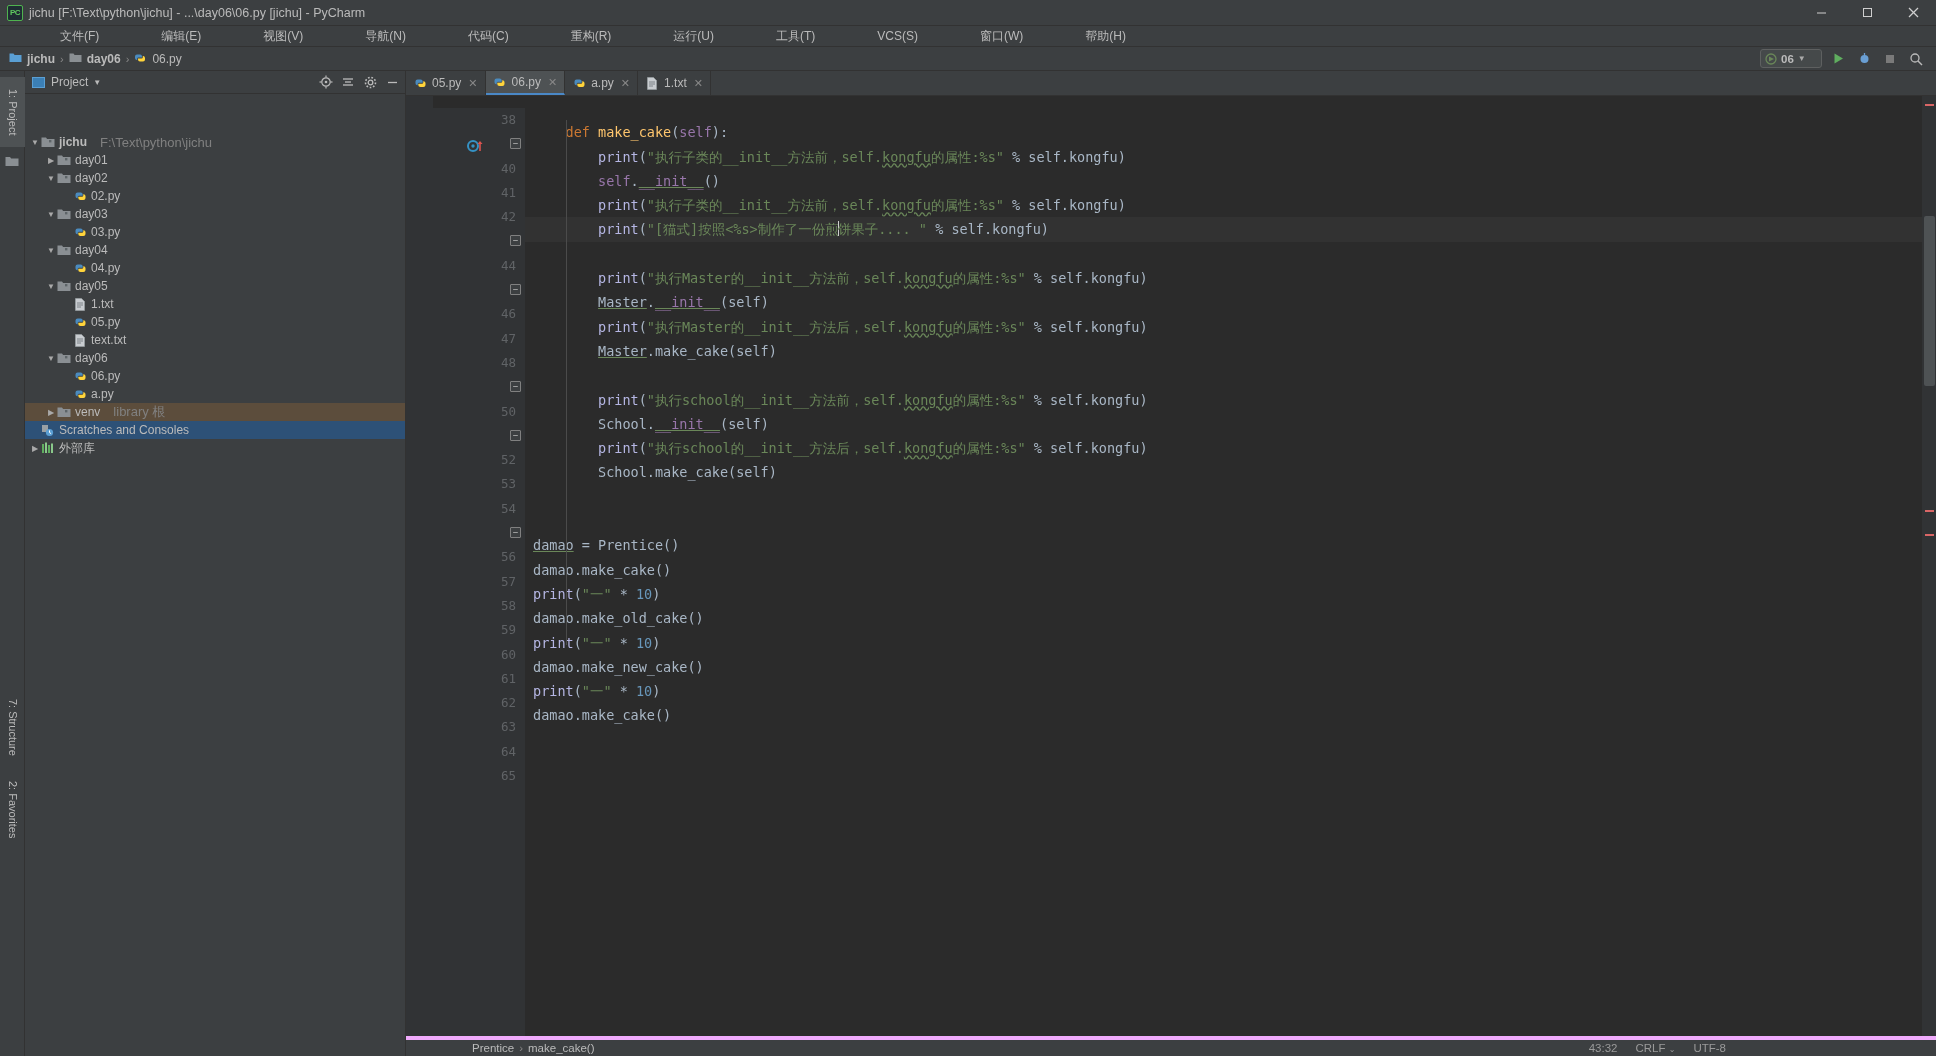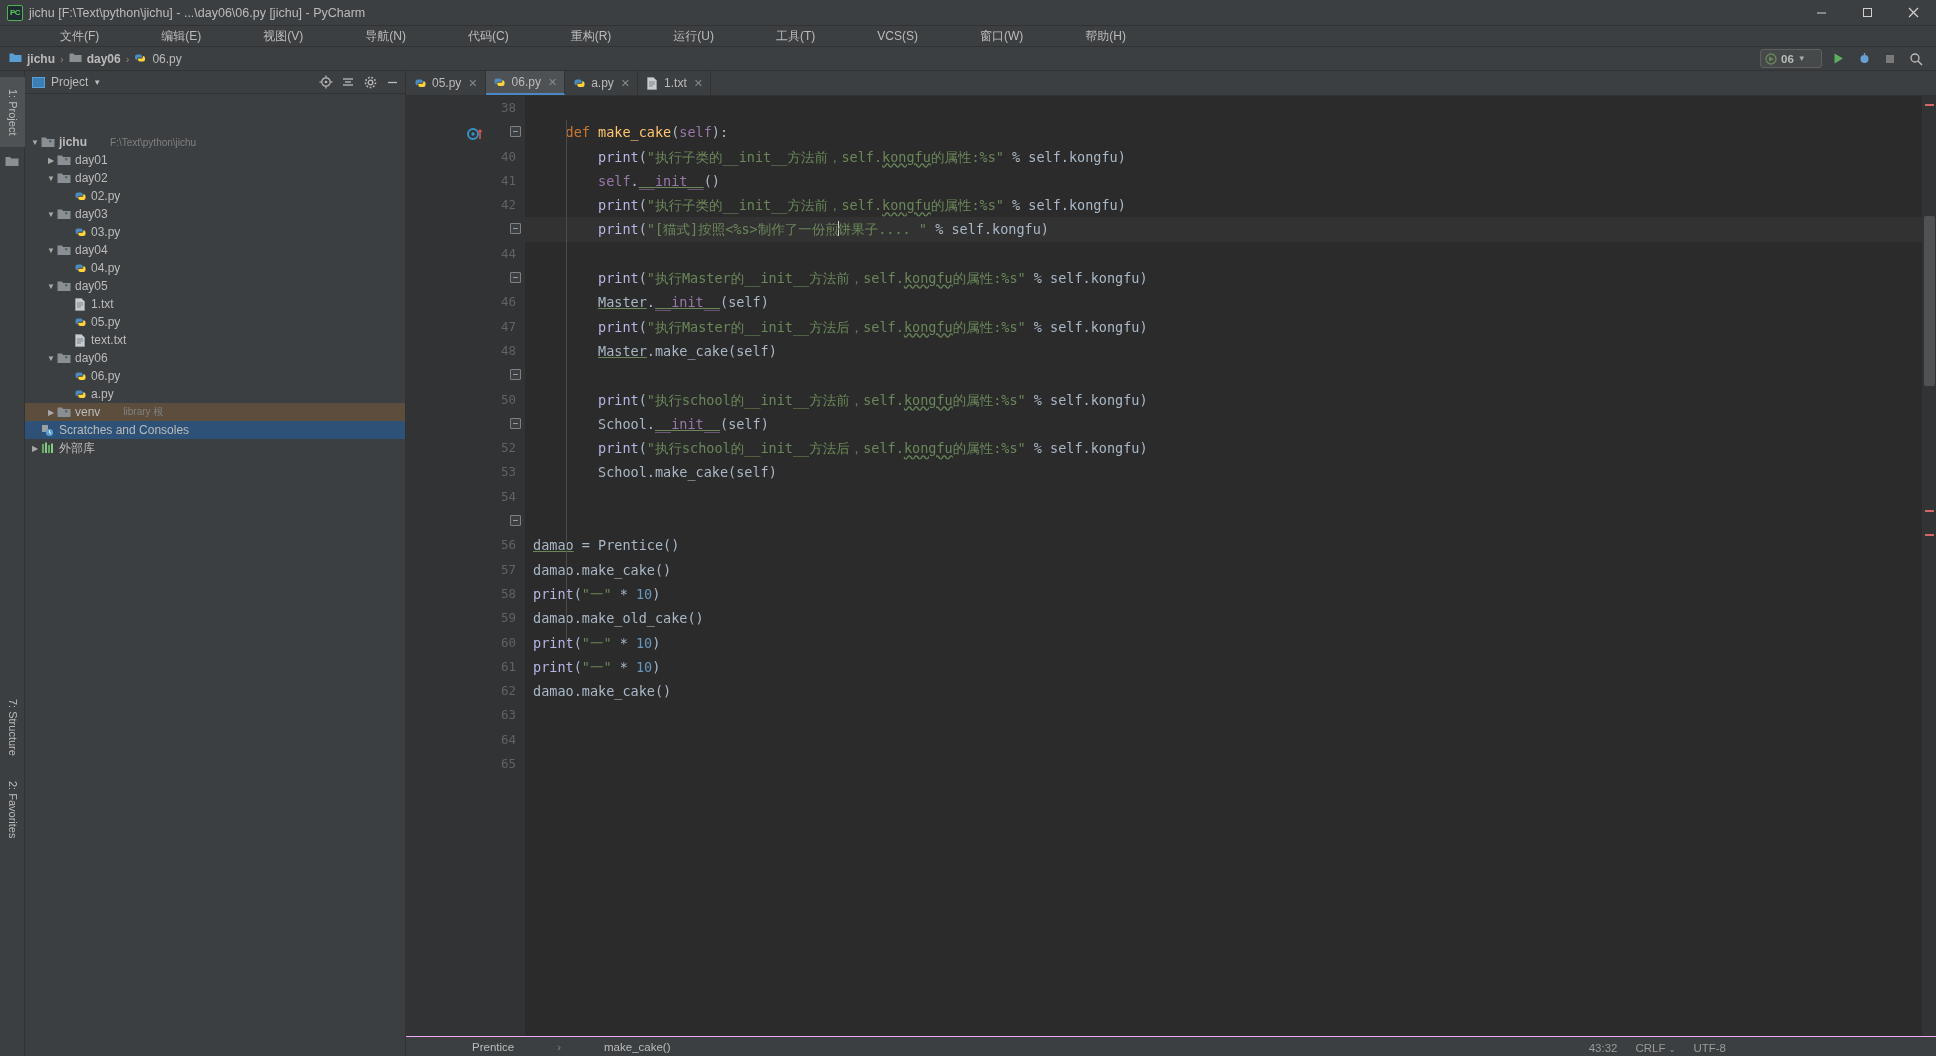--- a/index.html
+++ b/index.html
@@ -60,39 +60,39 @@
   .proj-head .tools { margin-left:auto; display:flex; gap:8px; align-items:center; }
   .tree { flex:1; overflow:hidden; padding-top:3px; font-size:12px; color:#bbbbbb; }
   .row { height:18px; display:flex; align-items:center; white-space:nowrap;
     padding-left:4px; }
   .row.selected { background:#2d5177; }
   .row.highlight { background:#5c4d3c; }
   .arrow { width:12px; display:inline-flex; justify-content:center; color:#a9a9a9;
     font-size:8px; }
   .nm { margin-left:4px; }
   .nm.bold { font-weight:bold; }
-  .sub { color:#808080; margin-left:23px; font-size:10px; }
+  .sub { color:#808080; margin-left:13px; font-size:13px; }
   .ic { width:14px; height:14px; display:inline-flex; align-items:center;
     justify-content:center; flex:none; }
 
   
   .editor-area { flex:1; display:flex; flex-direction:column; background:#2b2b2b;
     min-width:0; }
   .tabbar { height:25px; background:#3c3f41; display:flex; align-items:stretch;
     border-bottom:1px solid #323232; }
   .etab { display:flex; align-items:center; gap:5px; padding:0 7px;
     color:#bbbbbb; font-size:12px; border-right:1px solid #323232; }
   .etab.active { background:#4e5254; border-bottom:2px solid #4a88c7; }
   .etab .x { color:#888; font-size:11px; margin-left:2px; }
 
   .code-wrap { flex:1; display:flex; position:relative; overflow:hidden;
     background:#2b2b2b; }
   .gutter-left { width:27px; background:#313335; }
   .gutter { width:92px; background:#313335; position:relative; flex:none;
-    font-family:"DejaVu Sans Mono", monospace; font-size:12.5px; color:#606366; }
+    font-family:"DejaVu Sans Mono", monospace; font-size:12.5px; color:#606366;margin-top:12px; }
   .gline { height:24.3px; line-height:24.3px; text-align:right; padding-right:9px;
     position:relative; }
   .code { flex:1; position:relative; font-family:"DejaVu Sans Mono", monospace;
     font-size:13.5px; overflow:hidden; }
   .cline { height:24.3px; line-height:24.3px; white-space:pre; padding-left:8px;
     color:#a9b7c6; }
   .cline.cur { background:#323232; }
   .k  { color:#cc7832; }
   .fn { color:#ffc66d; }
   .se { color:#9876aa; }
@@ -107,21 +107,21 @@
     vertical-align:-2px; margin:0 -1px; }
 
   .indent-guide { position:absolute; width:1px; background:#4b4b4b; left:0; }
   .rightbar { width:14px; background:#313335; position:relative; flex:none; }
   .mark { position:absolute; right:2px; width:9px; height:2px; }
   .fold { position:absolute; right:4px; width:11px; height:11px;
     border:1px solid #808080; background:#3c3f41; color:#bbb; font-size:9px;
     text-align:center; line-height:9px; border-radius:1px; }
 
   .bcbar { height:20px; background:#3c3f41; display:flex; align-items:center;
-    padding-left:66px; border-top:1px solid #f0abfc; color:#bbbbbb; font-size:11.5px;gap:38px; }
+    padding-left:66px; border-top:4px solid #f0abfc; color:#bbbbbb; font-size:11.5px; }
   .bcbar .sep { margin:0 5px; color:#888; }
 </style>
 </head>
 <body>
 
 <div class="titlebar">
   <div class="tb-logo">PC</div>
   <div class="tb-title">jichu [F:\Text\python\jichu] - ...\day06\06.py [jichu] - PyCharm</div>
   <div class="tb-ctrls">
     <div class="tb-btn">
@@ -580,20 +580,21 @@
           <div class="cline"><span class="pm">        </span><span class="pm">School</span><span class="pm">.</span><span class="se udl">__init__</span><span class="pm">(</span><span class="pm">self</span><span class="pm">)</span></div>
           <div class="cline"><span class="pm">        </span><span class="df">print</span><span class="pm">(</span><span class="st">"执行school的__init__方法后，self.</span><span class="st wavy">kongfu</span><span class="st">的属性:%s"</span><span class="pm"> % </span><span class="pm">self</span><span class="pm">.kongfu)</span></div>
           <div class="cline"><span class="pm">        </span><span class="pm">School</span><span class="pm">.make_cake(</span><span class="pm">self</span><span class="pm">)</span></div>
           <div class="cline">&nbsp;</div>
           <div class="cline">&nbsp;</div>
           <div class="cline"><span class="pm udl">damao</span><span class="pm"> = Prentice()</span></div>
           <div class="cline"><span class="pm">damao.make_cake()</span></div>
           <div class="cline"><span class="df">print</span><span class="pm">(</span><span class="st">"一"</span><span class="pm"> * </span><span class="nu">10</span><span class="pm">)</span></div>
           <div class="cline"><span class="pm">damao.make_old_cake()</span></div>
           <div class="cline"><span class="df">print</span><span class="pm">(</span><span class="st">"一"</span><span class="pm"> * </span><span class="nu">10</span><span class="pm">)</span></div>
+          <div class="cline"><span class="pm">damao.make_new_cake()</span></div>
           <div class="cline"><span class="df">print</span><span class="pm">(</span><span class="st">"一"</span><span class="pm"> * </span><span class="nu">10</span><span class="pm">)</span></div>
           <div class="cline"><span class="pm">damao.make_cake()</span></div>
           <div class="indent-guide" style="position: absolute; left: 41px; top: 24px; height: 525px; width: 1px; background: rgb(75, 75, 75);"></div>
         </div>
       <div class="rightbar">
         <div class="mark" style="top:8px;background:#d96666;"></div>
         <div class="mark" style="top:280px;background:#bbb;"></div>
         <div class="mark" style="top:414px;background:#d96666;"></div>
         <div class="mark" style="top:438px;background:#d96666;"></div>
         <div style="position:absolute;right:1px;top:120px;width:11px;height:170px;background:#4e5254;border-radius:2px;"></div>

